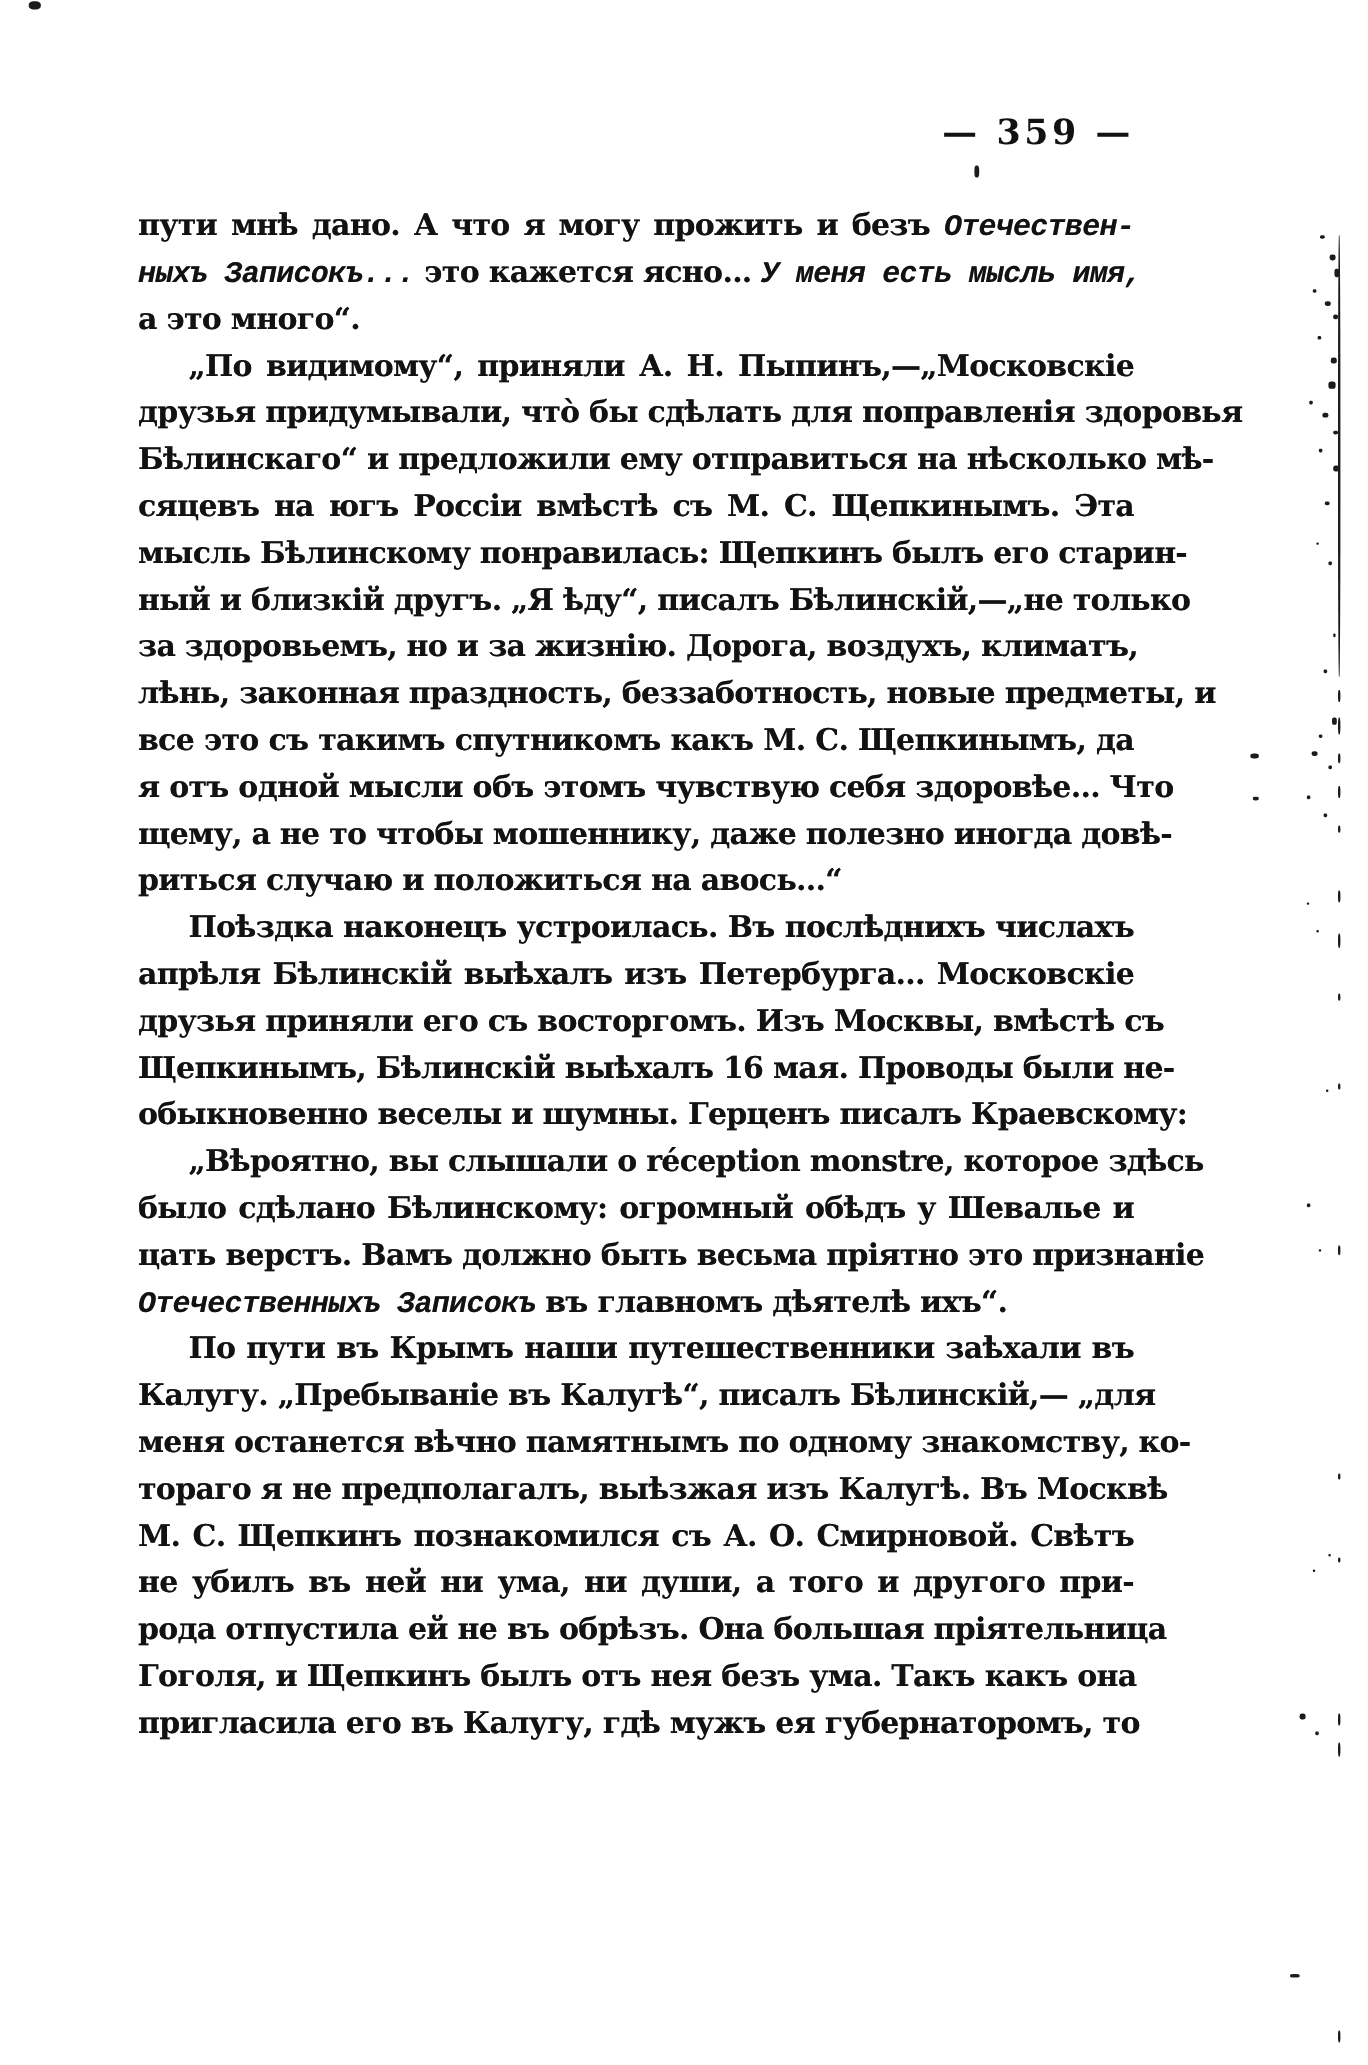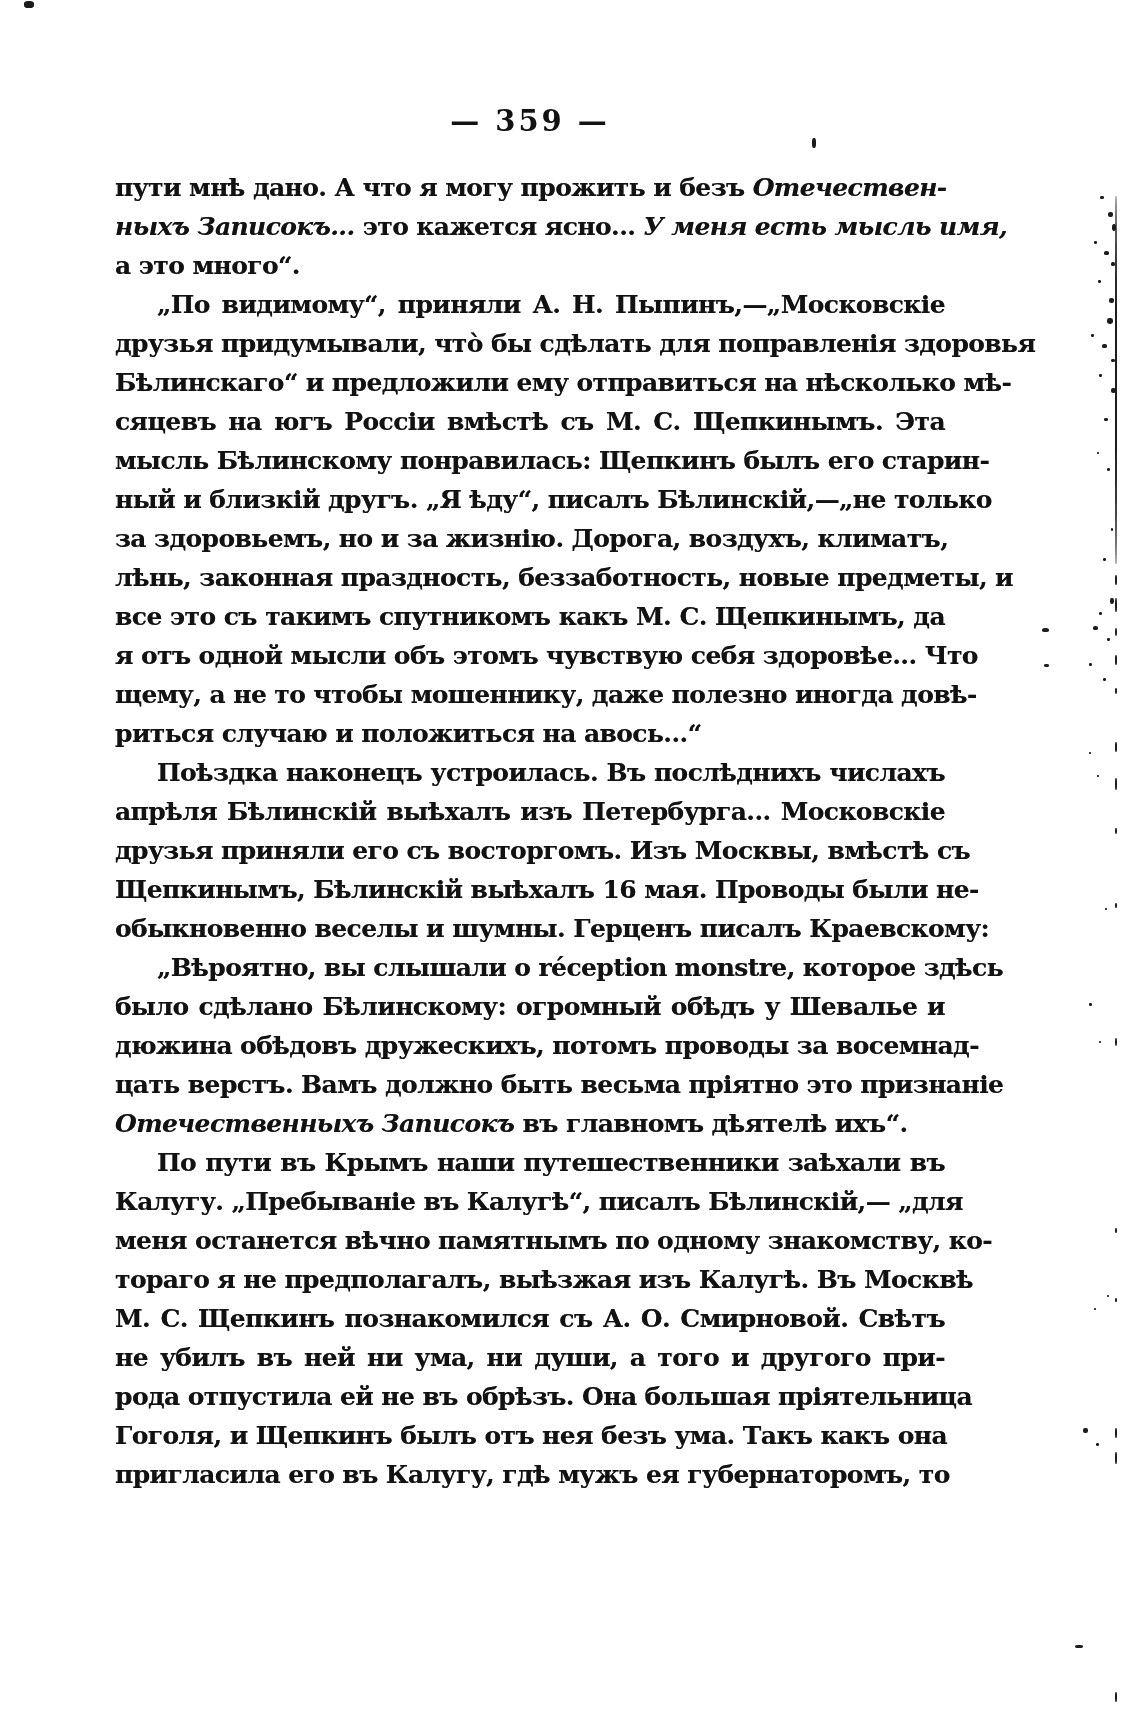--- a/index.html
+++ b/index.html
@@ -6,22 +6,22 @@
   .page{
     position:relative;
     width:1140px;height:1721px;
     background:#ffffff;
     overflow:hidden;
     font-family:"DejaVu Serif", serif;
     color:#121212;
   }
   .page-number{
     position:absolute;
-    top:104px;left:115px;width:830px;
-    text-align:center;
+    top:93px;left:115px;width:830px;
+    text-align:right;
     font-size:29px;font-weight:700;
     letter-spacing:3px;
     color:#121212;
   }
   .text-block{
     position:absolute;
     top:168px;left:115px;width:830px;
     font-size:25px;
     line-height:39px;
     font-weight:700;
@@ -29,21 +29,21 @@
     text-shadow:0 0 0.5px rgba(10,10,10,0.55);
   }
   .line{
     text-align:justify;
     text-align-last:justify;
     white-space:nowrap;
     height:39px;
   }
   .line.left{ text-align-last:left; }
   .line.indent{ text-indent:42px; }
-  .it{ font-style:italic; }
+  .it{ font-style:italic;font-family:Liberation Mono, monospace; }
   .speck{
     position:absolute;
     background:#1c1c1c;
     border-radius:40%;
   }
 </style>
 </head>
 <body>
 
 <div class="page">
@@ -65,21 +65,20 @@
       <div class="line"><span>я отъ одной мысли объ этомъ чувствую себя здоровѣе... Что</span></div>
       <div class="line"><span>щему, а не то чтобы мошеннику, даже полезно иногда довѣ-</span></div>
       <div class="line left"><span>риться случаю и положиться на авось...“</span></div>
       <div class="line indent"><span>Поѣздка наконецъ устроилась. Въ послѣднихъ числахъ</span></div>
       <div class="line"><span>апрѣля Бѣлинскій выѣхалъ изъ Петербурга... Московскіе</span></div>
       <div class="line"><span>друзья приняли его съ восторгомъ. Изъ Москвы, вмѣстѣ съ</span></div>
       <div class="line"><span>Щепкинымъ, Бѣлинскій выѣхалъ 16 мая. Проводы были не-</span></div>
       <div class="line"><span>обыкновенно веселы и шумны. Герценъ писалъ Краевскому:</span></div>
       <div class="line indent"><span>„Вѣроятно, вы слышали о réception monstre, которое здѣсь</span></div>
       <div class="line"><span>было сдѣлано Бѣлинскому: огромный обѣдъ у Шевалье и</span></div>
-      <div class="line"><span>дюжина обѣдовъ дружескихъ, потомъ проводы за восемнад-</span></div>
       <div class="line"><span>цать верстъ. Вамъ должно быть весьма пріятно это признаніе</span></div>
       <div class="line left"><span class="it">Отечественныхъ Записокъ</span><span> въ главномъ дѣятелѣ ихъ“.</span></div>
       <div class="line indent"><span>По пути въ Крымъ наши путешественники заѣхали въ</span></div>
       <div class="line"><span>Калугу. „Пребываніе въ Калугѣ“, писалъ Бѣлинскій,— „для</span></div>
       <div class="line"><span>меня останется вѣчно памятнымъ по одному знакомству, ко-</span></div>
       <div class="line"><span>тораго я не предполагалъ, выѣзжая изъ Калугѣ. Въ Москвѣ</span></div>
       <div class="line"><span>М. С. Щепкинъ познакомился съ А. О. Смирновой. Свѣтъ</span></div>
       <div class="line"><span>не убилъ въ ней ни ума, ни души, а того и другого при-</span></div>
       <div class="line"><span>рода отпустила ей не въ обрѣзъ. Она большая пріятельница</span></div>
       <div class="line"><span>Гоголя, и Щепкинъ былъ отъ нея безъ ума. Такъ какъ она</span></div>

